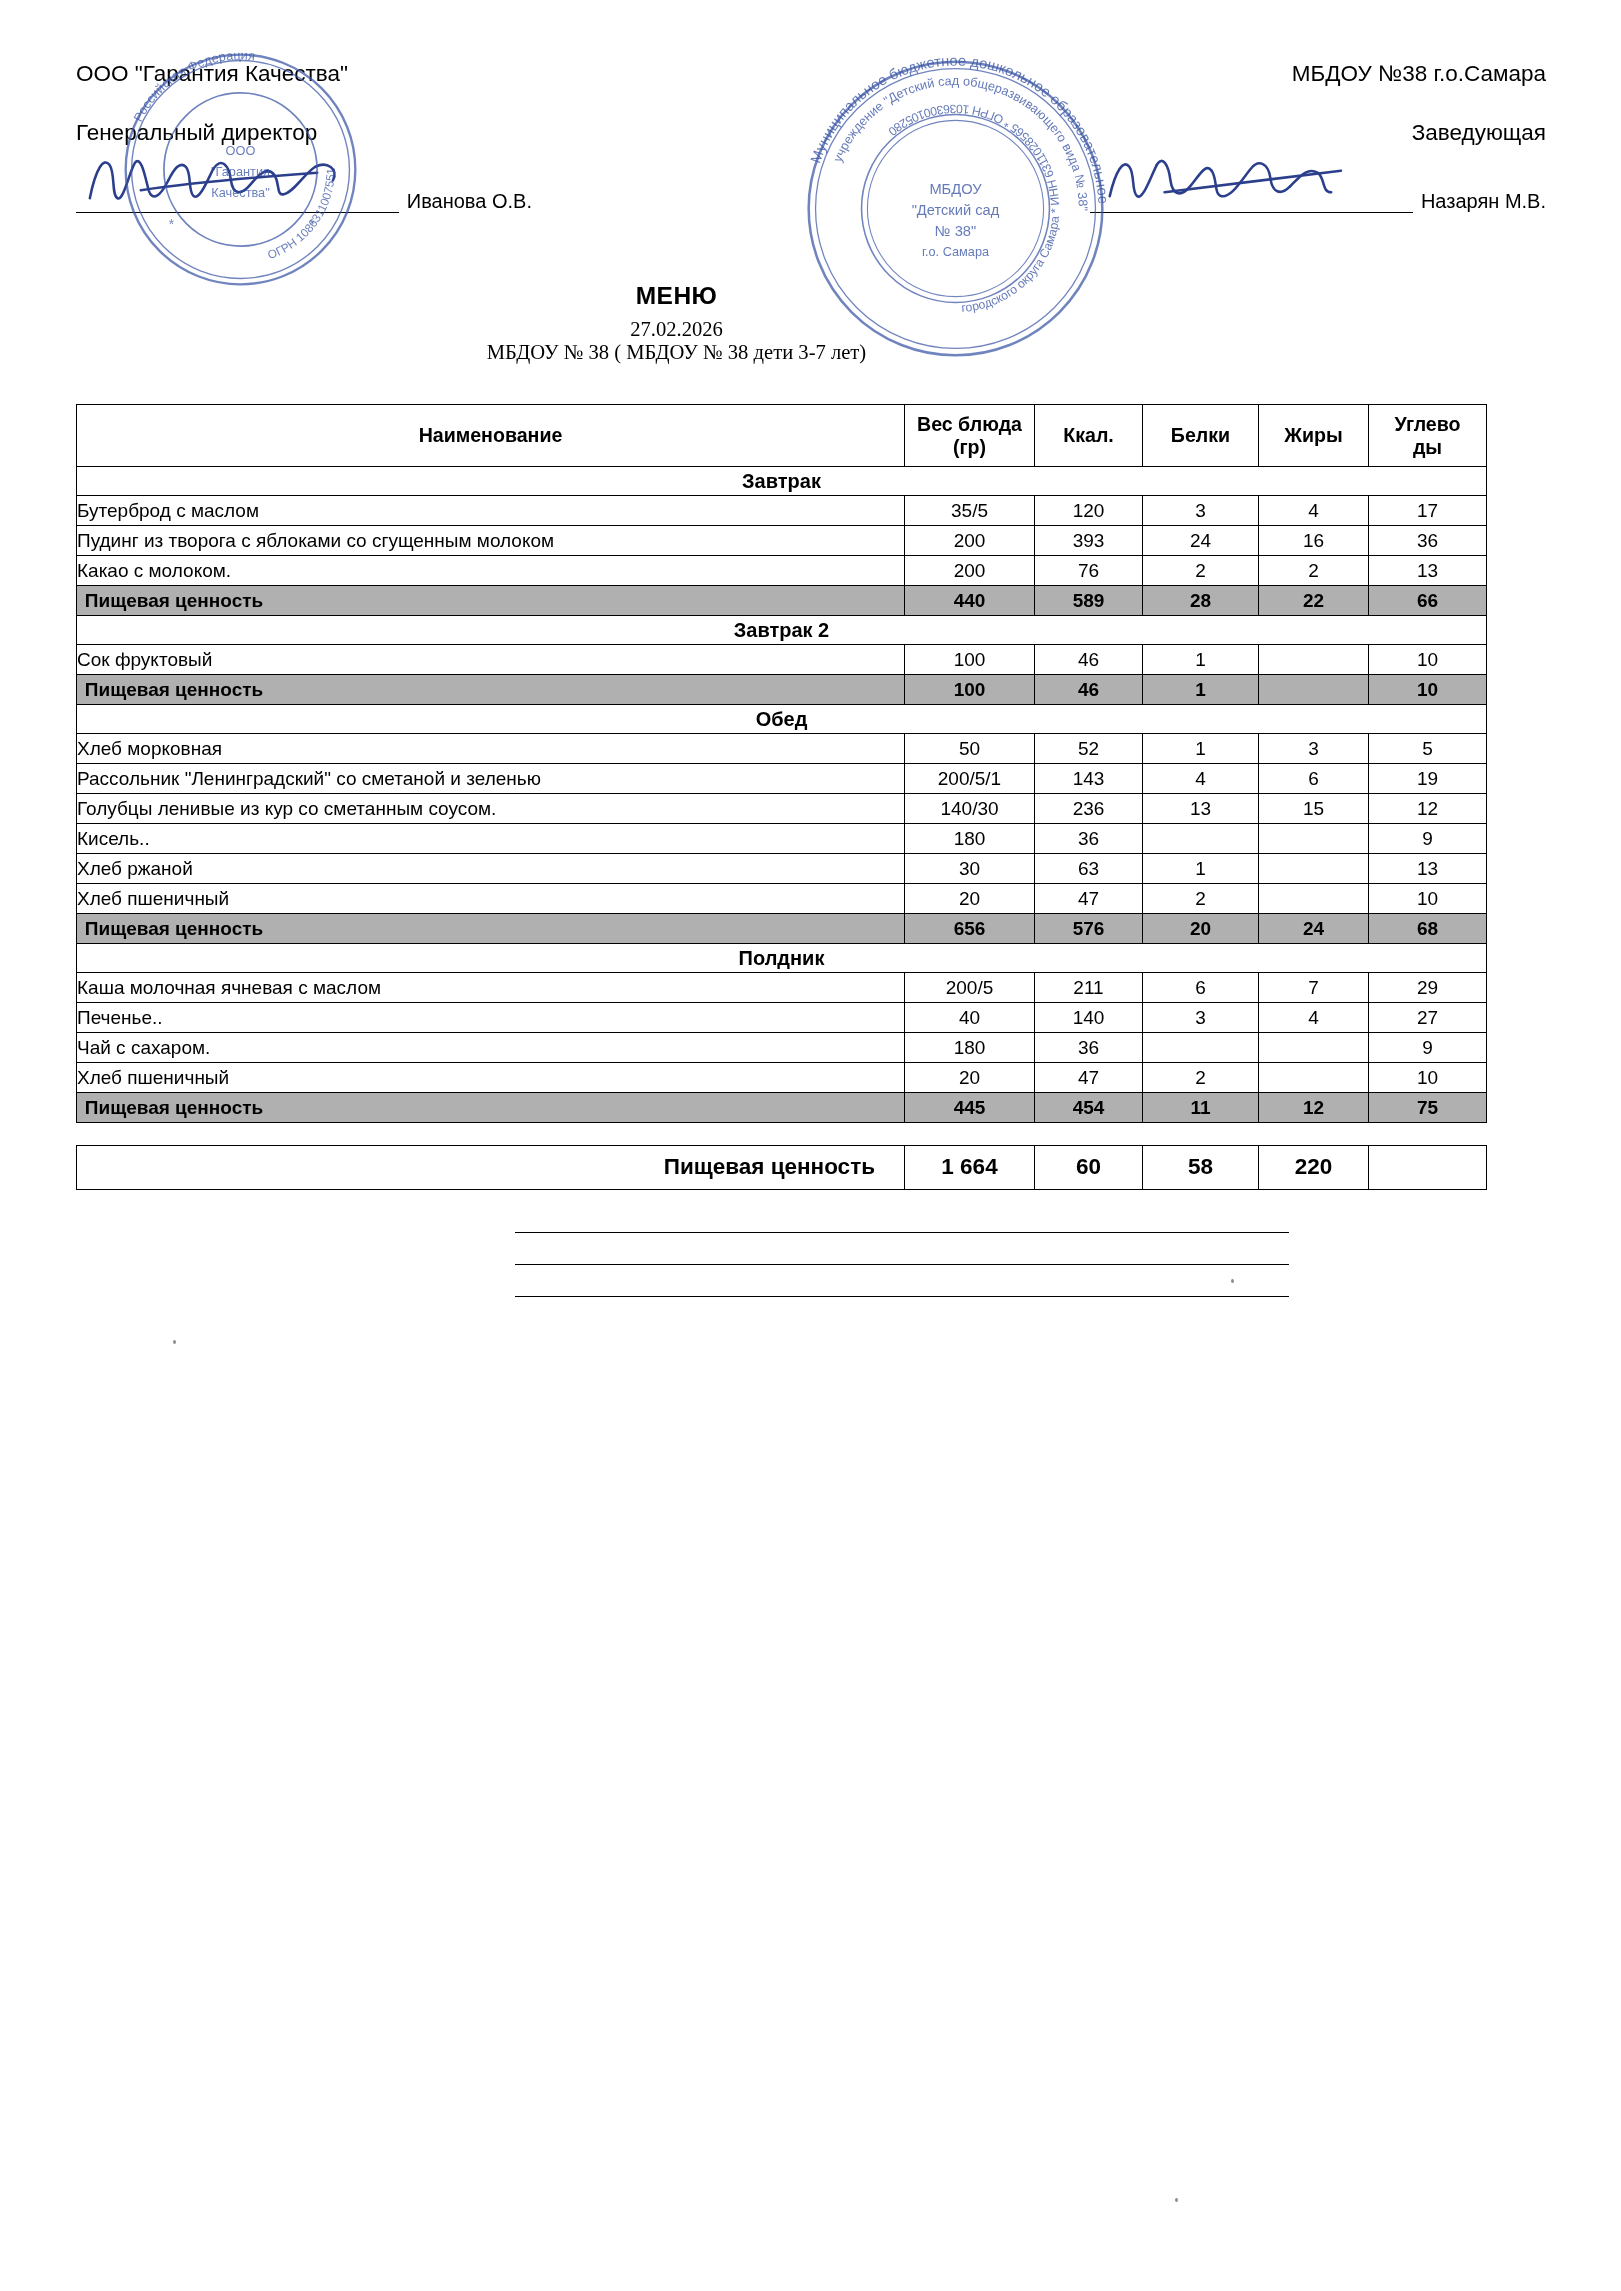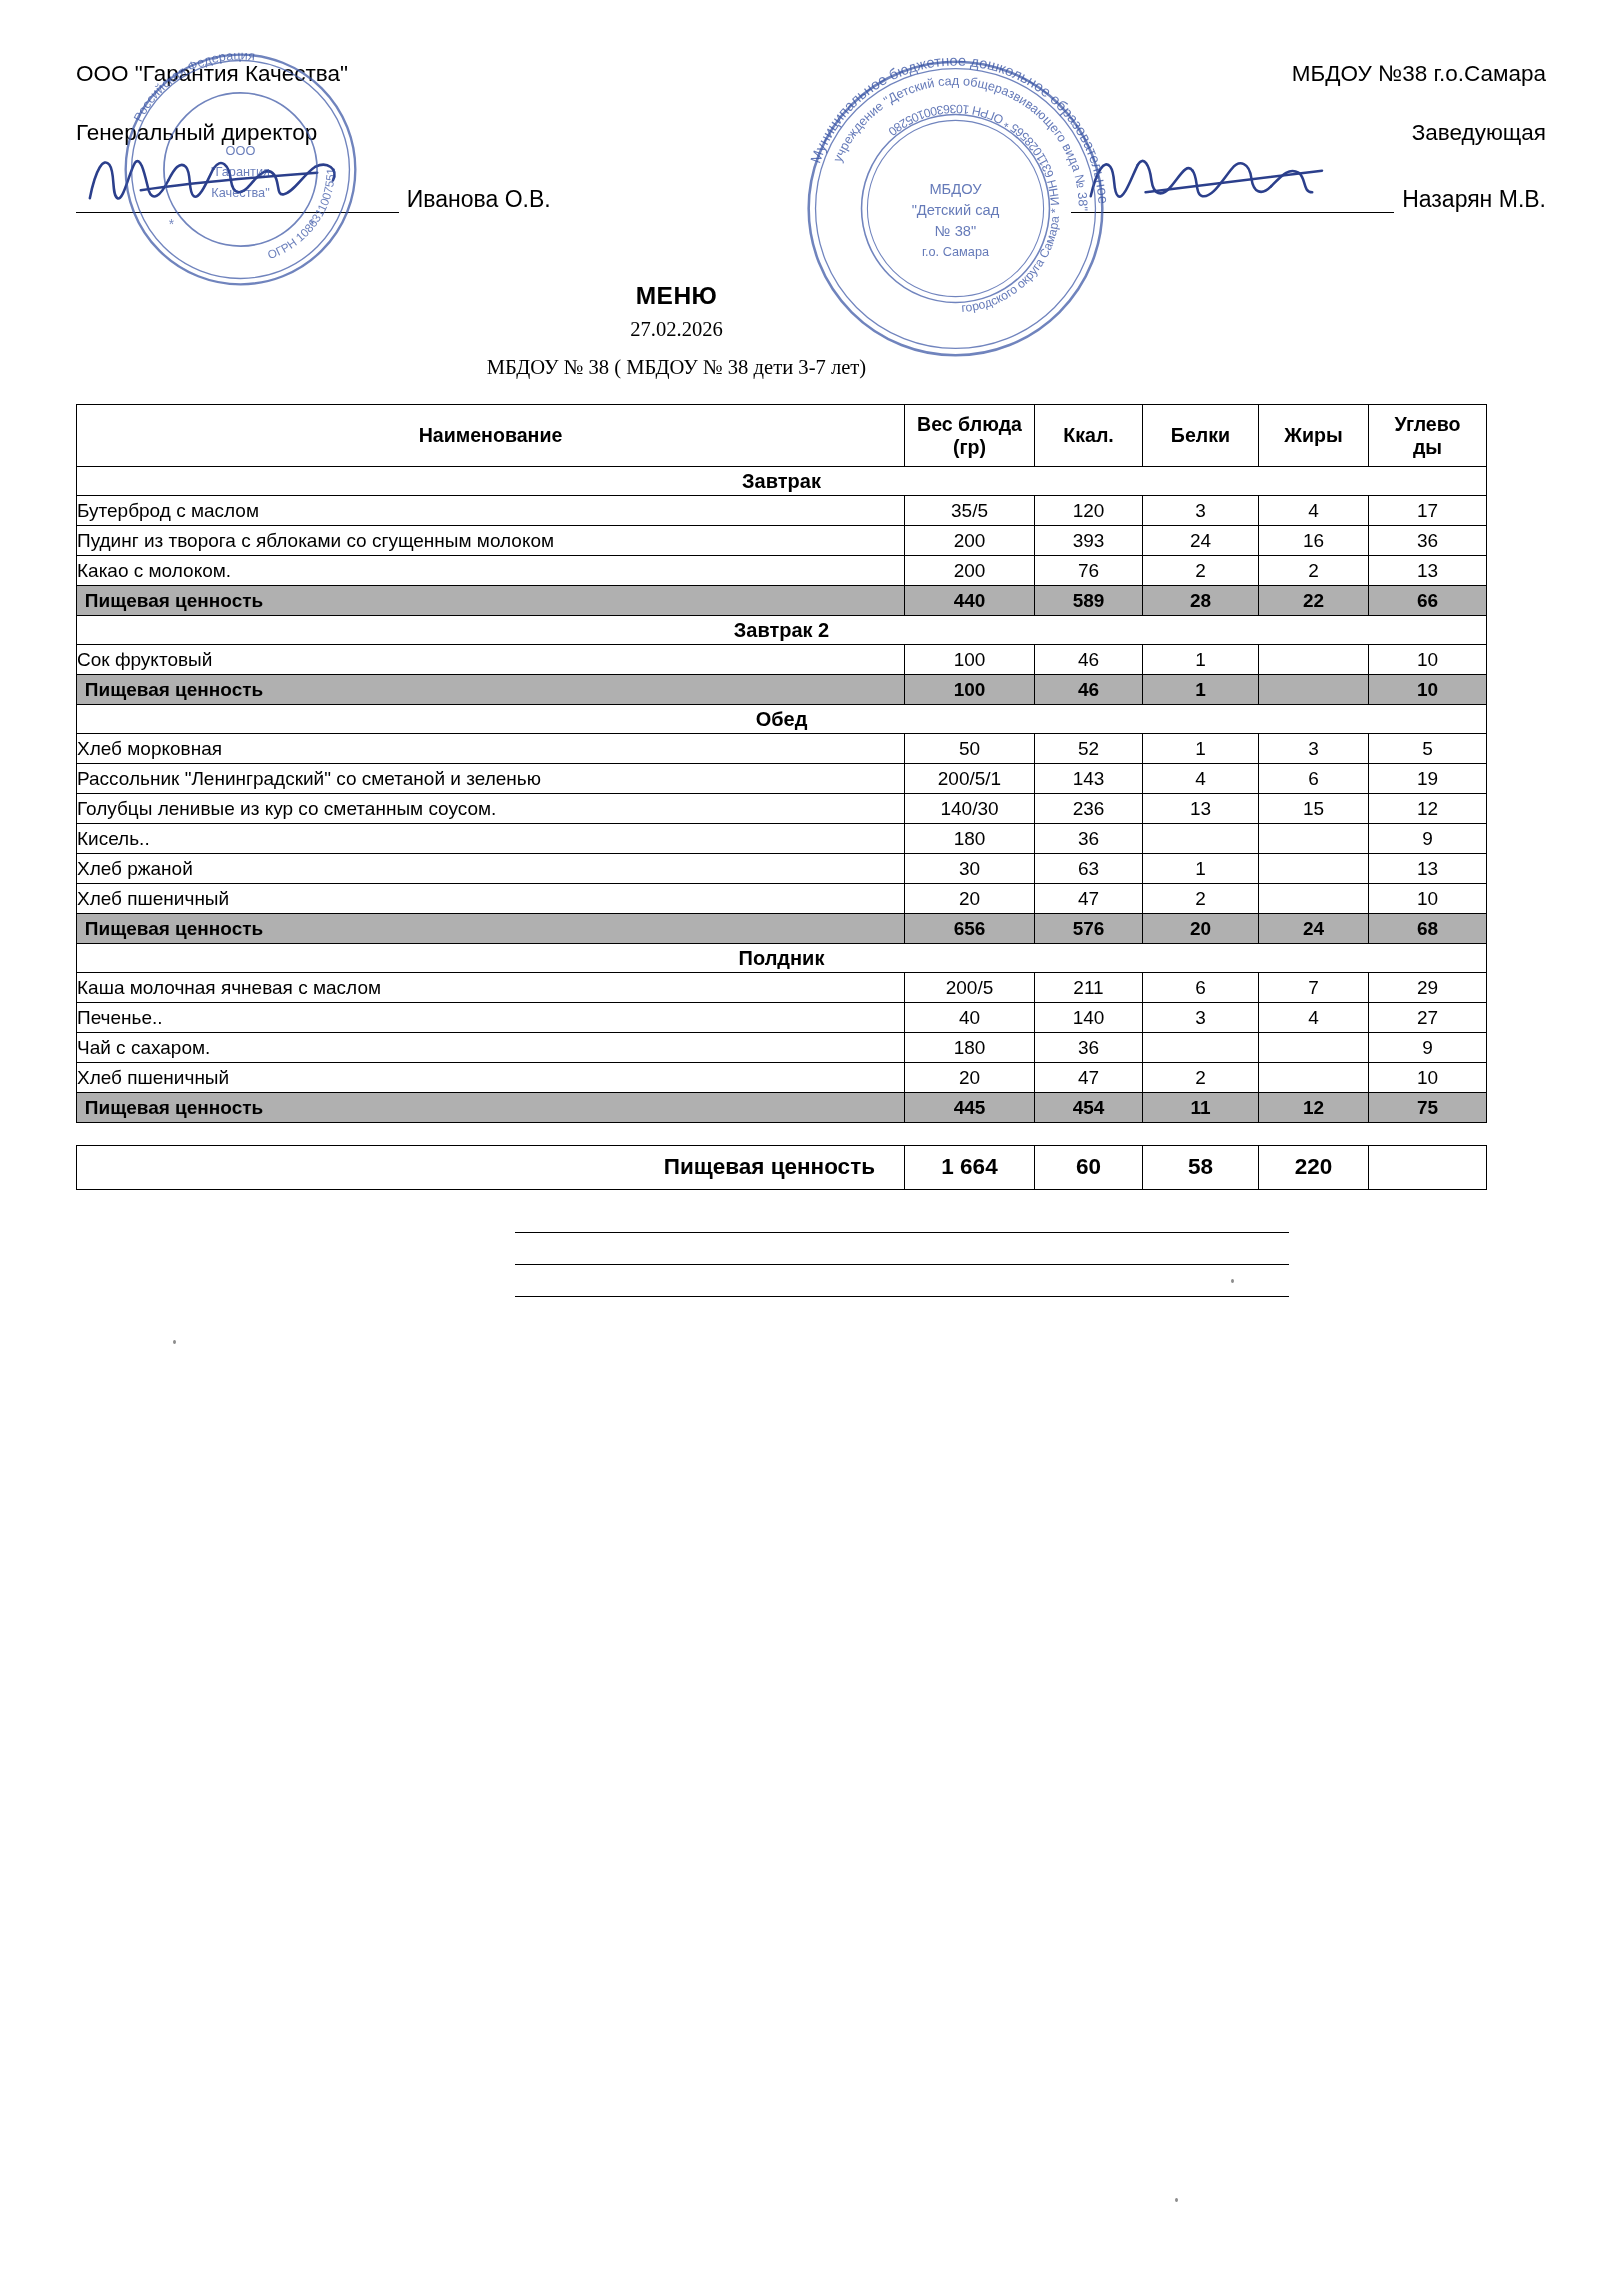--- a/index.html
+++ b/index.html
@@ -37,21 +37,21 @@
     margin-bottom: 33px;
   }
   .hdr-left { white-space: nowrap; }
   .hdr-right { white-space: nowrap; }
 
   .sign-row {
     display: flex;
     justify-content: space-between;
     align-items: flex-end;
     margin-top: 25.5px;
-    font-size: 23px;
+    font-size: 20px;
   }
   .sign-cell {
     display: flex;
     align-items: flex-end;
   }
   .sign-line {
     width: 323px;
     border-bottom: 1.4px solid #000;
     height: 33px;
     position: relative;
@@ -91,21 +91,21 @@
     letter-spacing: 0.5px;
   }
   .menu-date {
     font-family: "Liberation Serif", serif;
     font-size: 20.6px;
     margin-top: 7.8px;
   }
   .menu-sub {
     font-family: "Liberation Serif", serif;
     font-size: 20.6px;
-    margin-top: 15px;
+    margin-top: 0;
   }
 
   
   .table-wrap {
     position: absolute;
     left: 76px;
     top: 404px;
     width: 1155px;
   }
   table.menu {

